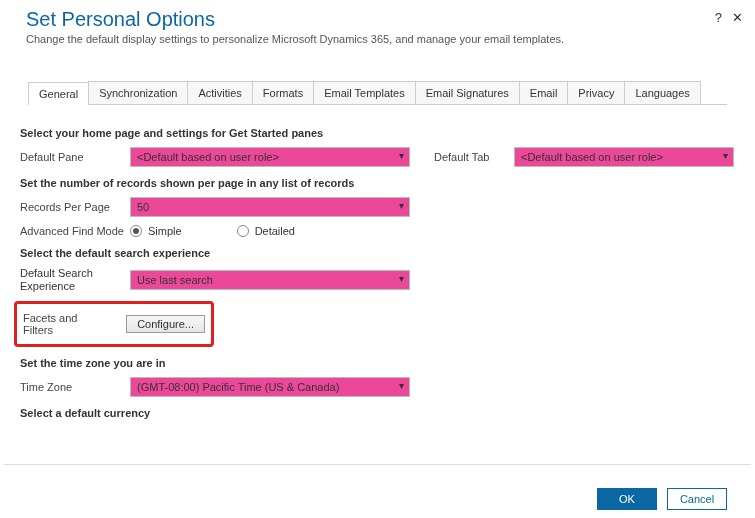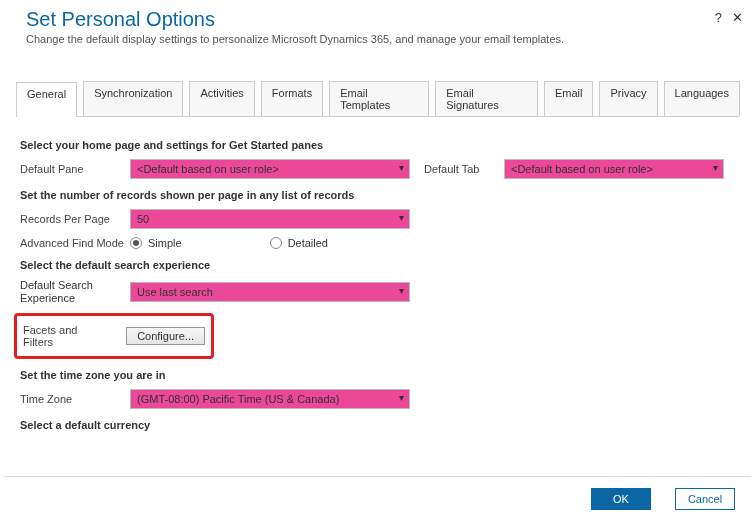--- a/index.html
+++ b/index.html
@@ -33,22 +33,21 @@
       align-items: center;
     }
     .close-icons span {
       font-size: 13px;
       color: #333;
       cursor: pointer;
     }
     .tabs {
       display: flex;
       border-bottom: 1px solid #ccc;
-      margin: 30px 16px 0;
-      gap: 7px;
+      margin: 30px 28px 0;
     }
     .tab {
       padding: 5px 10px;
       border: 1px solid #ccc;
       border-bottom: none;
       background: #f7f7f7;
       font-size: 11px;
       margin-right: -1px;
       cursor: pointer;
     }
@@ -92,21 +91,21 @@
     }
     .select::after {
       content: "▾";
       position: absolute;
       right: 5px;
       top: 2px;
       font-size: 10px;
       color: #333;
     }
     .sel-w1 { width: 280px; }
-    .radiogroup { display:flex; align-items:center; gap:88px; }
+    .radiogroup { display:flex; align-items:center; gap:55px; }
     .radio {
       display:inline-flex; align-items:center; gap:6px; font-size:11px;
     }
     .radio .dot {
       width:12px; height:12px; border:1px solid #888; border-radius:50%;
       display:inline-flex; align-items:center; justify-content:center;
     }
     .radio.checked .dot::after {
       content:""; width:6px; height:6px; background:#555; border-radius:50%;
     }
@@ -122,23 +121,23 @@
       border:1px solid #999;
       background:linear-gradient(#f7f7f7,#e5e5e5);
       padding:2px 10px;
       font-size:11px;
       cursor:pointer;
       margin-left: 20px;
     }
     .footer {
       position:absolute;
       bottom: 8px;
-      right: 20px;
+      right: 28px;
       display:flex;
-      gap:24px;
+      gap:10px;
     }
     .btn {
       width: 60px;
       height: 22px;
       font-size: 11px;
       display:flex;
       align-items:center;
       justify-content:center;
       cursor:pointer;
     }
@@ -174,21 +173,21 @@
 </div>
 
 <div class="content">
 
   <div class="section-hdr">Select your home page and settings for Get Started panes</div>
   <div class="row">
     <div class="label">Default Pane</div>
     <div class="select sel-w1">
         <span>&lt;Default based on user role&gt;</span>
       </div>
-    <div class="label" style="width:80px; margin-left:14px;">Default Tab</div>
+    <div class="label" style="width:80px; margin-left:24px;">Default Tab</div>
     <div class="select" style="width:220px;">
         <span>&lt;Default based on user role&gt;</span>
       </div>
   </div>
 
   <div class="section-hdr">Set the number of records shown per page in any list of records</div>
   <div class="row">
     <div class="label">Records Per Page</div>
     <div class="select sel-w1">
         <span>50</span>

